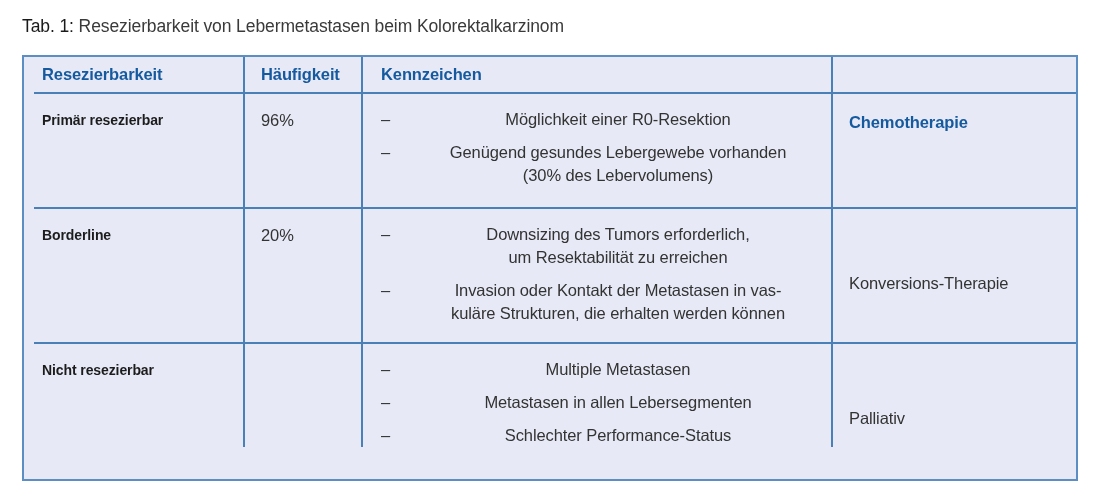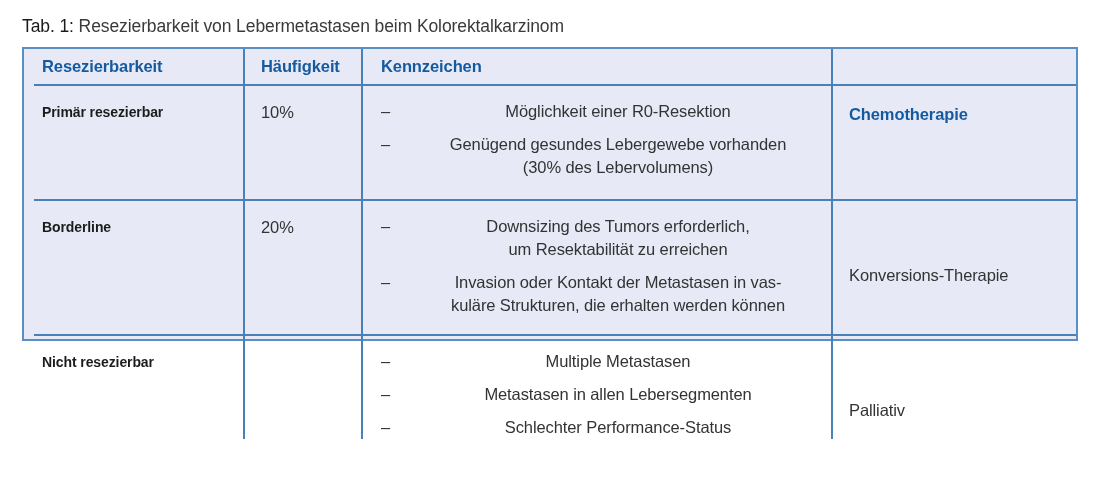--- a/index.html
+++ b/index.html
@@ -39,23 +39,23 @@
   .caption .cap-text {
     font-weight: normal;
     color: #3a3a3a;
     margin-top: 27px;
   }
 
   
   .table-wrap {
     position: absolute;
     left: 22px;
-    top: 47px;
+    top: 55px;
     width: 1056px;
-    height: 294px;
+    height: 426px;
     box-sizing: border-box;
     border: 2px solid #5b8fc4;
     background: #e7eaf6;
   }
   .tbl {
     position: relative;
     width: 100%;
     height: 100%;
   }
 
@@ -180,21 +180,21 @@
         <div class="head-txt">Kennzeichen</div>
       </div>
       <div class="cell col-d row-head">
         <div class="head-txt">Chemotherapie</div>
       </div>
 
       <div class="cell col-a row-1">
         <div class="rowlabel">Primär resezierbar</div>
       </div>
       <div class="cell col-b row-1">
-        <div class="freq">10%</div>
+        <div class="freq">96%</div>
       </div>
       <div class="cell col-c row-1">
         <div class="bullets">
           <div class="bullet">
             <span class="dash">–</span>
             <span class="btxt">Möglichkeit einer R0-Resektion</span>
           </div>
           <div class="bullet">
             <span class="dash">–</span>
             <span class="btxt">Genügend gesundes Lebergewebe vorhanden

